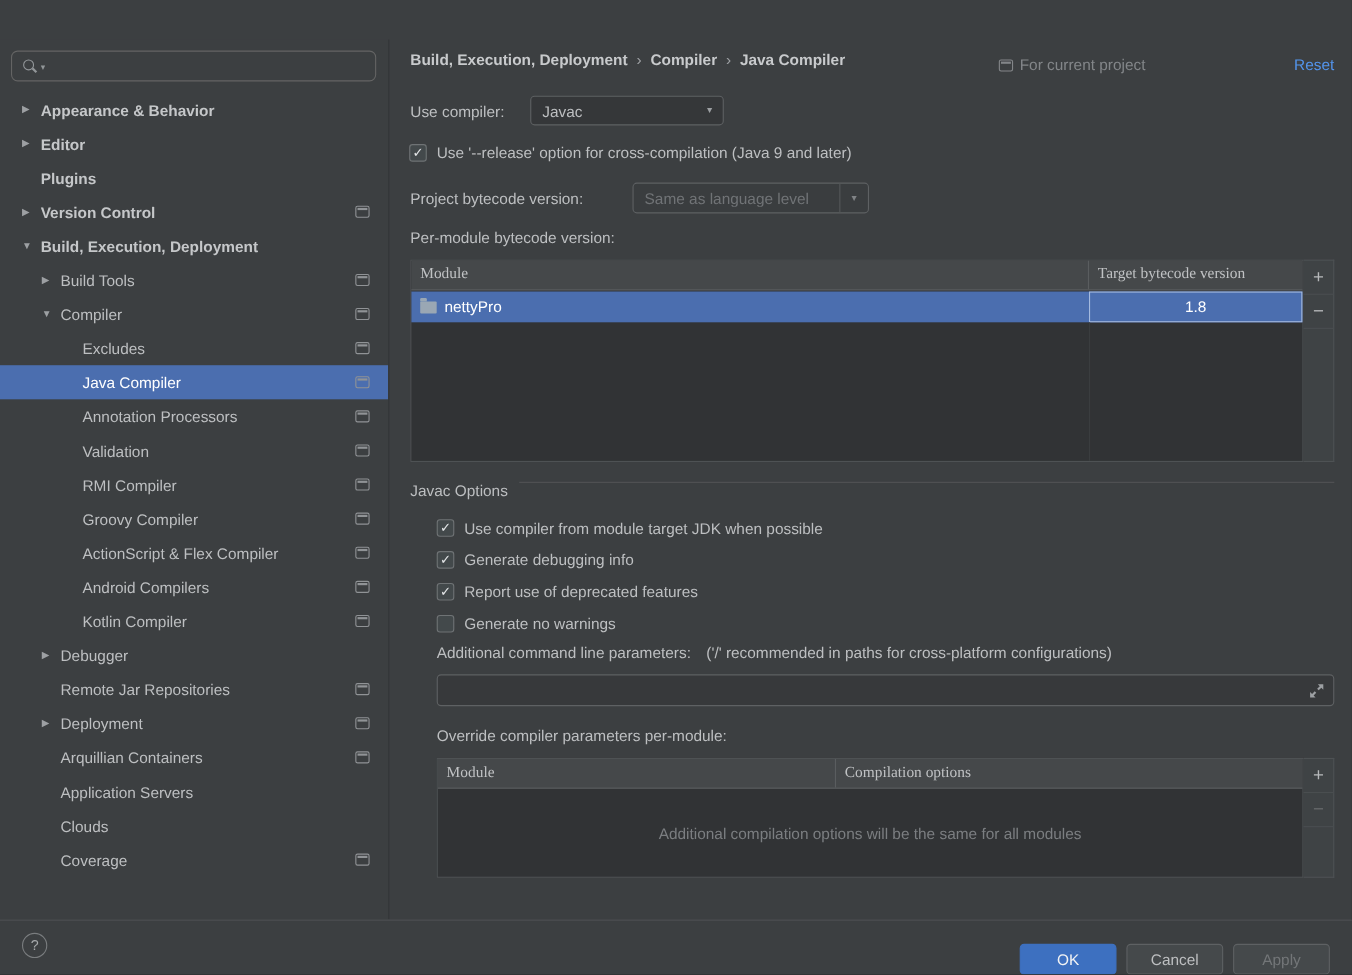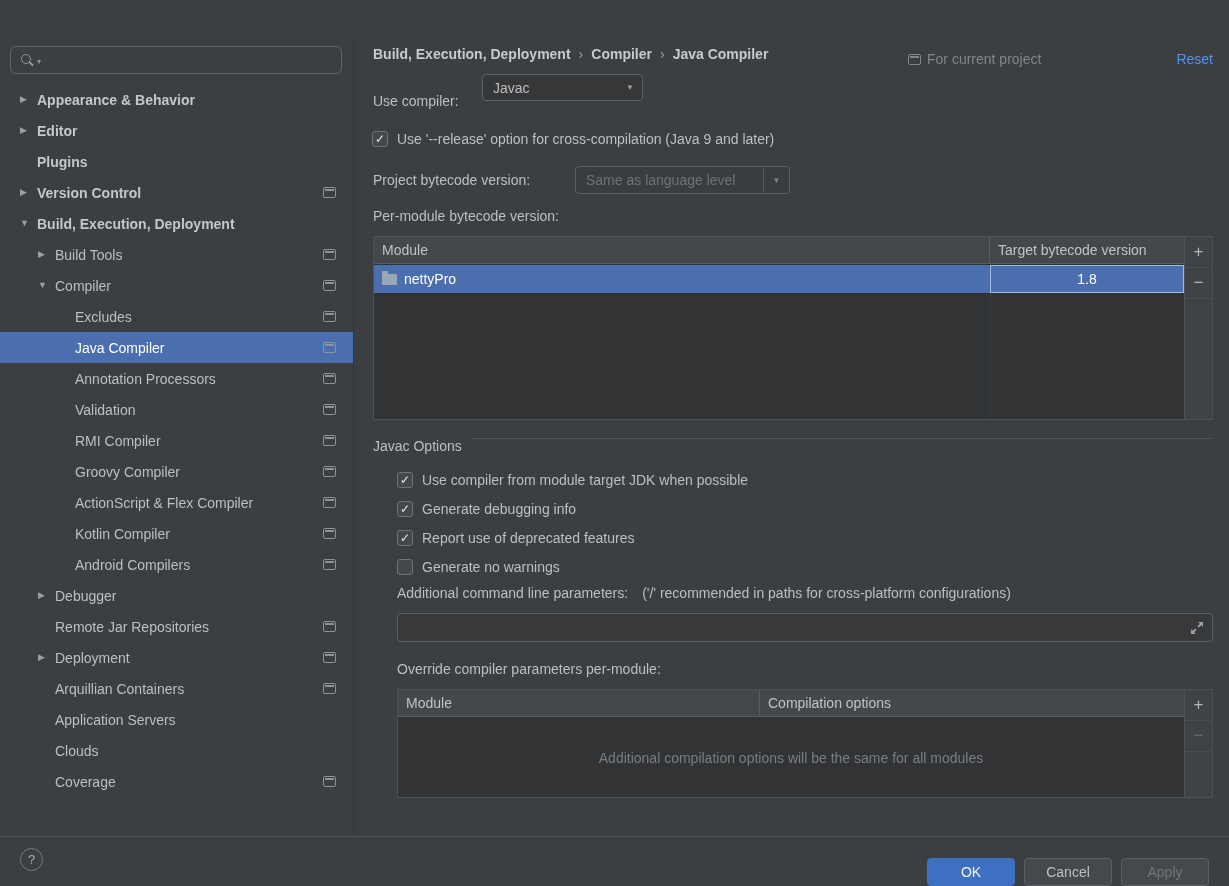--- a/index.html
+++ b/index.html
@@ -79,21 +79,21 @@
 
   .cmd-row { position:absolute; left:397px; top:585px; display:flex; gap:14px; white-space:nowrap; }
 
   .text-field { position:absolute; left:397px; top:613px; width:816px; height:29px; background:#37393b;
                 border:1px solid #5e6163; border-radius:4px; display:flex; align-items:center; padding:0 8px; cursor:text; }
   .field-value { flex:1; }
   .expand-icon { width:14px; height:14px; display:flex; cursor:pointer; }
 
   
   .mod-table { position:absolute; background:#313335; border:1px solid #4e5254; }
-  .t-header { display:flex; height:27px; background:#45484a; border-bottom:1px solid #5a5d5f; }
+  .t-header { display:flex; height:27px; background:#45484a; border-bottom:1px solid #5a5d5f;font-family:Liberation Serif, serif; }
   .t-h-cell { display:flex; align-items:center; padding:0 8px; color:#c0c2c4; white-space:nowrap; }
   .t1 .t-h-cell.module-col { flex:0 0 616px; border-right:1px solid #5a5d5f; }
   .t1 .t-h-cell.target-col { flex:1; }
   .t2 .t-h-cell.module-col { flex:0 0 362px; border-right:1px solid #5a5d5f; }
   .t2 .t-h-cell.options-col { flex:1; }
   .t-body { position:absolute; top:28px; bottom:0; left:0; right:0; }
   .t1 .t-body::after { content:""; position:absolute; top:28px; bottom:0; left:616px; width:1px; background:#3a3d3f; }
   .m-row { display:flex; height:28px; align-items:stretch; cursor:pointer; }
   .m-row.selected { background:#4b6eaf; color:#fff; }
   .m-cell { display:flex; align-items:center; }
@@ -194,26 +194,26 @@
           <span class="tree-label">Groovy Compiler</span>
           <span class="screen-icon tree-badge"></span>
         </div>
         <div class="tree-row indent-2">
           <span class="tree-arrow"></span>
           <span class="tree-label">ActionScript &amp; Flex Compiler</span>
           <span class="screen-icon tree-badge"></span>
         </div>
         <div class="tree-row indent-2">
           <span class="tree-arrow"></span>
+          <span class="tree-label">Android Compilers</span>
+          <span class="screen-icon tree-badge"></span>
+        </div>
+        <div class="tree-row indent-2">
+          <span class="tree-arrow"></span>
           <span class="tree-label">Kotlin Compiler</span>
-          <span class="screen-icon tree-badge"></span>
-        </div>
-        <div class="tree-row indent-2">
-          <span class="tree-arrow"></span>
-          <span class="tree-label">Android Compilers</span>
           <span class="screen-icon tree-badge"></span>
         </div>
         <div class="tree-row indent-1">
           <span class="tree-arrow">▶</span>
           <span class="tree-label">Debugger</span>
         </div>
         <div class="tree-row indent-1">
           <span class="tree-arrow"></span>
           <span class="tree-label">Remote Jar Repositories</span>
           <span class="screen-icon tree-badge"></span>
@@ -252,21 +252,21 @@
     <span class="crumb-sep">›</span>
     <span class="crumb">Java Compiler</span>
   </div>
   <div class="scope">
     <span class="screen-icon"></span>
     <span>For current project</span>
   </div>
   <span class="reset">Reset</span>
 
   <span class="lbl" style="left:373px;top:93px">Use compiler:</span>
-  <div class="combo" style="left:482px;top:74px;width:161px">
+  <div class="combo" style="left:482px;top:87px;width:176px">
     <span class="combo-text">Javac</span>
     <span class="combo-arrow">▼</span>
   </div>
 
   <div class="check-row abs" style="left:372px;top:129px">
     <span class="checkbox checked">
       <span class="tick">✓</span>
     </span>
     <span class="check-label">Use '--release' option for cross-compilation (Java 9 and later)</span>
   </div>

